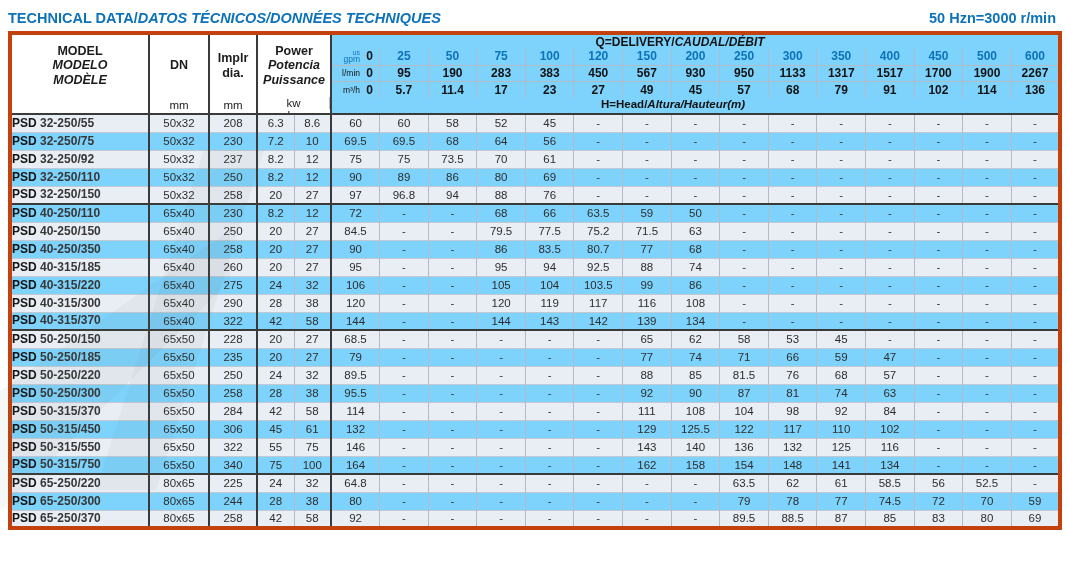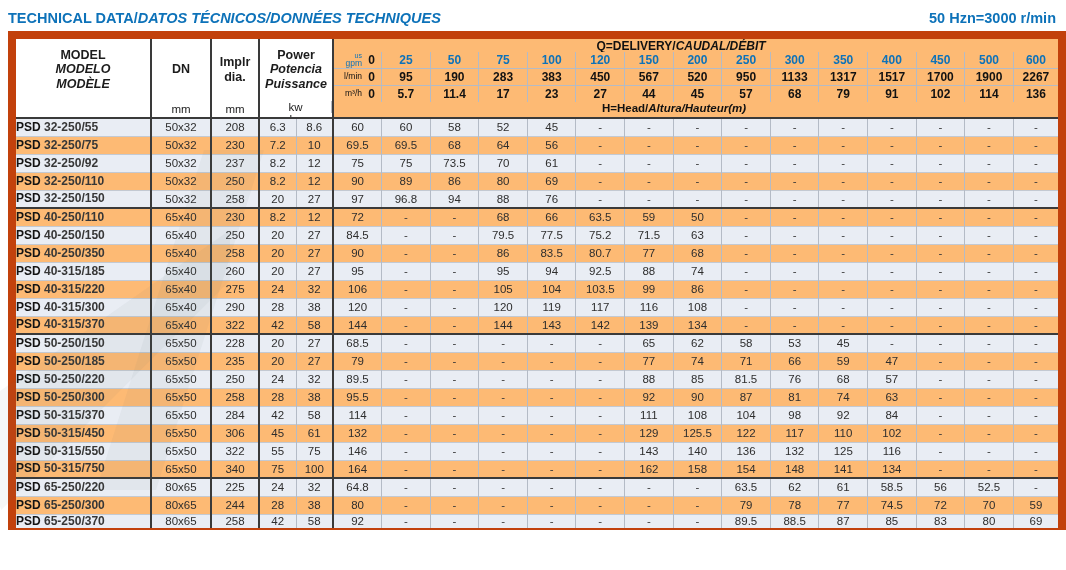--- a/index.html
+++ b/index.html
@@ -3,21 +3,21 @@
 <meta charset="utf-8">
 <style>
   html,body{margin:0;padding:0;background:#ffffff;font-family:"Liberation Sans",sans-serif;}
   .wrap{position:relative;width:1066px;height:530px;overflow:hidden;}
   
   .titlebar{display:flex;justify-content:space-between;align-items:flex-end;padding:5px 8px 0 8px;height:21px;}
   .title{font-size:14.5px;font-weight:bold;color:#0d72b9;white-space:nowrap;}
   .title .t-ital{font-style:italic;}
   .specs{display:flex;font-size:14.5px;font-weight:bold;color:#0d72b9;padding-right:2px;white-space:nowrap;}
   
-  table{border-collapse:collapse;table-layout:fixed;width:1050px;margin:5px 0 0 8px;border:8px solid #c2410c;background:#fdba74;}
+  table{border-collapse:collapse;table-layout:fixed;width:1050px;margin:5px 0 0 8px;border:4px solid #c2410c;background:#7dd3fc;}
   th,td{padding:0;margin:0;vertical-align:middle;text-align:center;line-height:1.05;white-space:nowrap;overflow:hidden;}
   
   .c-model,.c-dn,.c-implr,.c-power{border-right:2px solid #3a3a3a;border-bottom:2px solid #3a3a3a;vertical-align:top;background:#fff;}
   .hd{height:78px;display:flex;flex-direction:column;}
   .hd-main{flex:1;display:flex;flex-direction:column;align-items:center;justify-content:center;gap:1px;}
   .hl{font-size:12.5px;font-weight:bold;color:#1c1c1c;}
   .it{font-style:italic;}
   .hd-unit{height:16px;display:flex;align-items:center;justify-content:center;font-weight:normal;font-size:11.5px;color:#1c1c1c;}
   .pw-units{height:16px;display:flex;font-weight:normal;font-size:11.5px;color:#1c1c1c;flex-direction:column;}
   .pw-units span{flex:1;display:flex;align-items:center;justify-content:center;}
@@ -173,21 +173,21 @@
               </div>
               <span class="val">0</span>
             </div>
           </td>
           <td>95</td>
           <td>190</td>
           <td>283</td>
           <td>383</td>
           <td>450</td>
           <td>567</td>
-          <td>520</td>
+          <td>930</td>
           <td>950</td>
           <td>1133</td>
           <td>1317</td>
           <td>1517</td>
           <td>1700</td>
           <td>1900</td>
           <td>2267</td>
         </tr>
       <tr class="unit-row m3h-row" id="row-m3h">
           <td>
@@ -196,21 +196,21 @@
                 <span class="fl-one">m³/h</span>
               </div>
               <span class="val">0</span>
             </div>
           </td>
           <td>5.7</td>
           <td>11.4</td>
           <td>17</td>
           <td>23</td>
           <td>27</td>
-          <td>44</td>
+          <td>49</td>
           <td>45</td>
           <td>57</td>
           <td>68</td>
           <td>79</td>
           <td>91</td>
           <td>102</td>
           <td>114</td>
           <td>136</td>
         </tr>
       <tr class="h-label-row">

